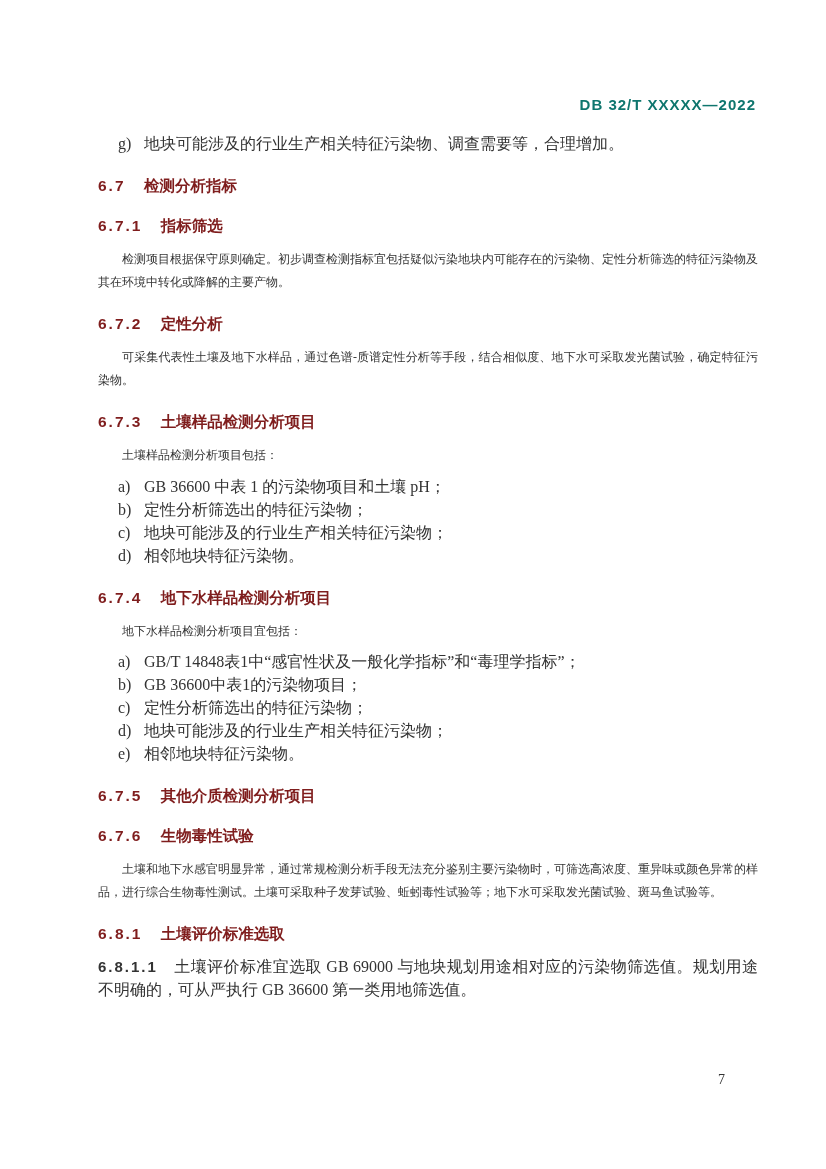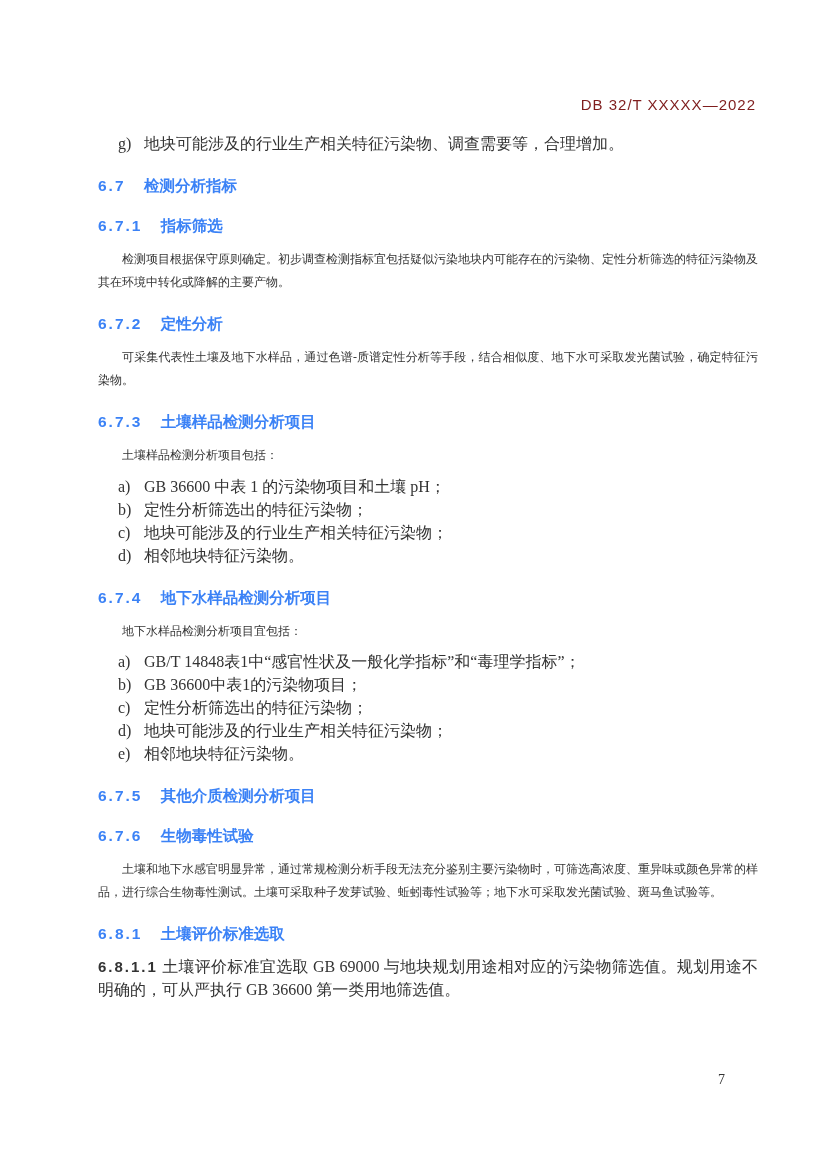--- a/index.html
+++ b/index.html
@@ -11,36 +11,36 @@
     background: #ffffff;
     font-family: "Liberation Serif", "DejaVu Serif", serif;
     color: #333333;
     overflow: hidden;
   }
   .doc-header {
     position: absolute;
     top: 96px;
     right: 70px;
     font-family: "Liberation Sans", "DejaVu Sans", sans-serif;
-    font-weight: 400;
+    font-weight: 700;
     font-size: 15px;
     letter-spacing: 1px;
-    color: #7f1d1d;
+    color: #0f766e;
   }
   .content {
     position: absolute;
     left: 98px;
     right: 68px;
     top: 126px;
   }
   .h2, .h3 {
     font-family: "Liberation Sans", "DejaVu Sans", sans-serif;
     font-weight: 700;
     font-size: 15.5px;
-    color: #3b82f6;
+    color: #7f1d1d;
     margin: 21px 0 13px 0;
     line-height: 19px;
   }
   .h-num { margin-right: 14px; letter-spacing: 2px; }
   p.para {
     font-size: 12px;
     line-height: 22.5px;
     text-align: justify;
     text-indent: 2em;
     margin: 8px 0 8px 0;
@@ -49,21 +49,21 @@
     font-size: 16px;
     line-height: 22.5px;
     text-align: justify;
     text-indent: 0;
     margin: 10px 0 8px 0;
   }
   .clause-num {
     font-family: "Liberation Sans", "DejaVu Sans", sans-serif;
     font-weight: 700;
     letter-spacing: 2px;
-    margin-right: 4px;
+    margin-right: 16px;
     font-size: 15px;
   }
   .li {
     position: relative;
     padding-left: 46px;
     font-size: 16px;
     line-height: 23px;
     text-align: justify;
   }
   .li .marker {

